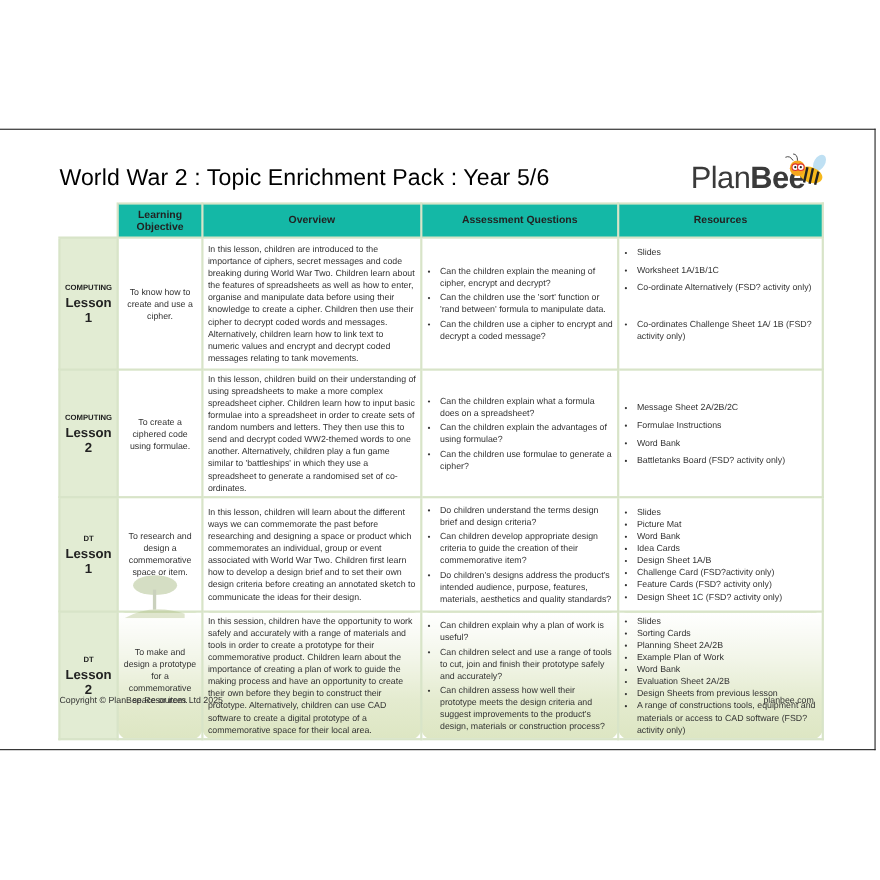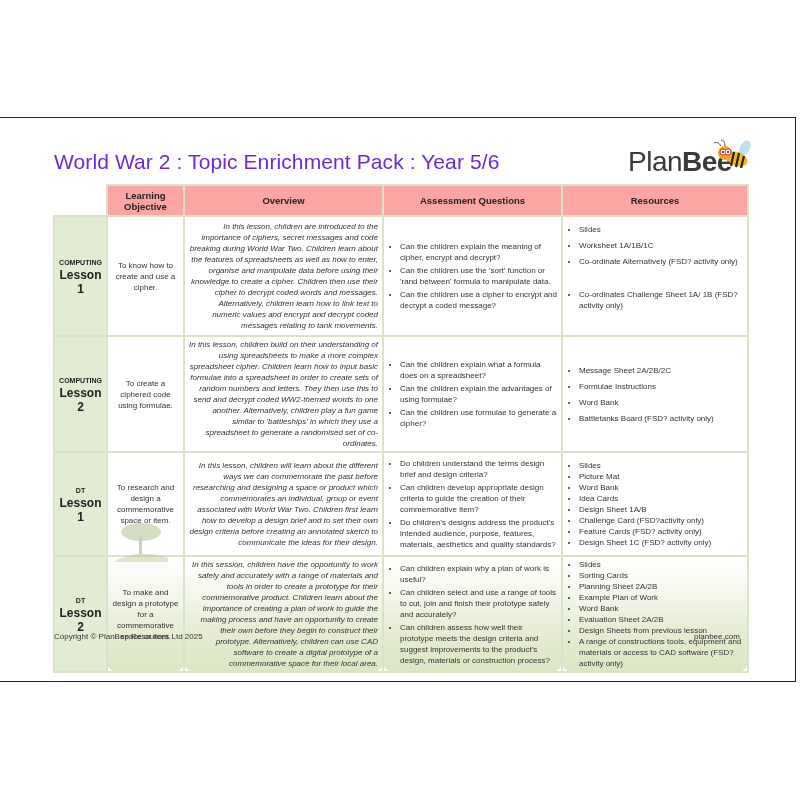--- a/index.html
+++ b/index.html
@@ -1,30 +1,30 @@
 <!DOCTYPE html>
 <html><head>
 <meta charset="utf-8">
 <style>
   html, body { margin:0; padding:0; }
   body { width:800px; height:800px; background:#ffffff; position:relative; overflow:hidden; font-family:"Liberation Sans", sans-serif; color:#222; }
   .frame { position:absolute; left:0; top:117px; width:796px; height:565px; border:1.5px solid #222; border-left:none; box-sizing:border-box; background:#fff; }
-  .title { position:absolute; left:54px; top:150px; font-size:21px; color:#6d28d9; letter-spacing:0.1px; }
+  .title { position:absolute; left:54px; top:150px; font-size:21px; color:#000000; letter-spacing:0.1px; }
   .logo { position:absolute; left:628px; top:146px; font-size:28px; color:#3a3a3a; letter-spacing:-0.5px; }
   .logo b { font-weight:bold; }
   .bee { position:absolute; left:712px; top:139px; width:44px; height:34px; }
   table { position:absolute; left:53px; top:184px; width:694px; border-collapse:collapse; table-layout:fixed; }
   td, th { border:2px solid #d8e4c8; vertical-align:middle; font-size:8px; line-height:11px; padding:2px 4px; }
-  th { background:#fca5a5; font-weight:bold; font-size:9.5px; text-align:center; height:25px; }
+  th { background:#14b8a6; font-weight:bold; font-size:9.5px; text-align:center; height:25px; }
   th.blank { background:#fff; border:none; border-bottom:2px solid #d8e4c8; border-right:2px solid #d8e4c8; }
   td.lesson { background:#e2ecd3; text-align:center; }
   td.lesson .subj { font-size:7px; font-weight:bold; display:block; }
   td.lesson .num { font-size:12px; font-weight:bold; display:block; line-height:14px; }
   td.obj { text-align:center; color:#333; }
-  td.ov { text-align:right; color:#333;font-style:italic; }
+  td.ov { text-align:left; color:#333; }
   ul { margin:0; padding-left:12px; }
   li { margin:2px 0; color:#333; }
   ul.tight li { margin:0; }
   tr.r4 td.bgscene { background:linear-gradient(180deg,#ffffff 0%,#f3f6ea 35%,#e4ebcf 70%,#dde6c3 100%);border-radius:10px; }
   .footer-left { position:absolute; left:54px; top:632px; font-size:8px; color:#333; }
   .footer-right { position:absolute; left:694px; top:632px; font-size:8px; color:#333; }
   .tree { position:absolute; left:113px; top:520px; width:55px; height:42px; opacity:0.35; }
 </style>
 </head>
 <body>

